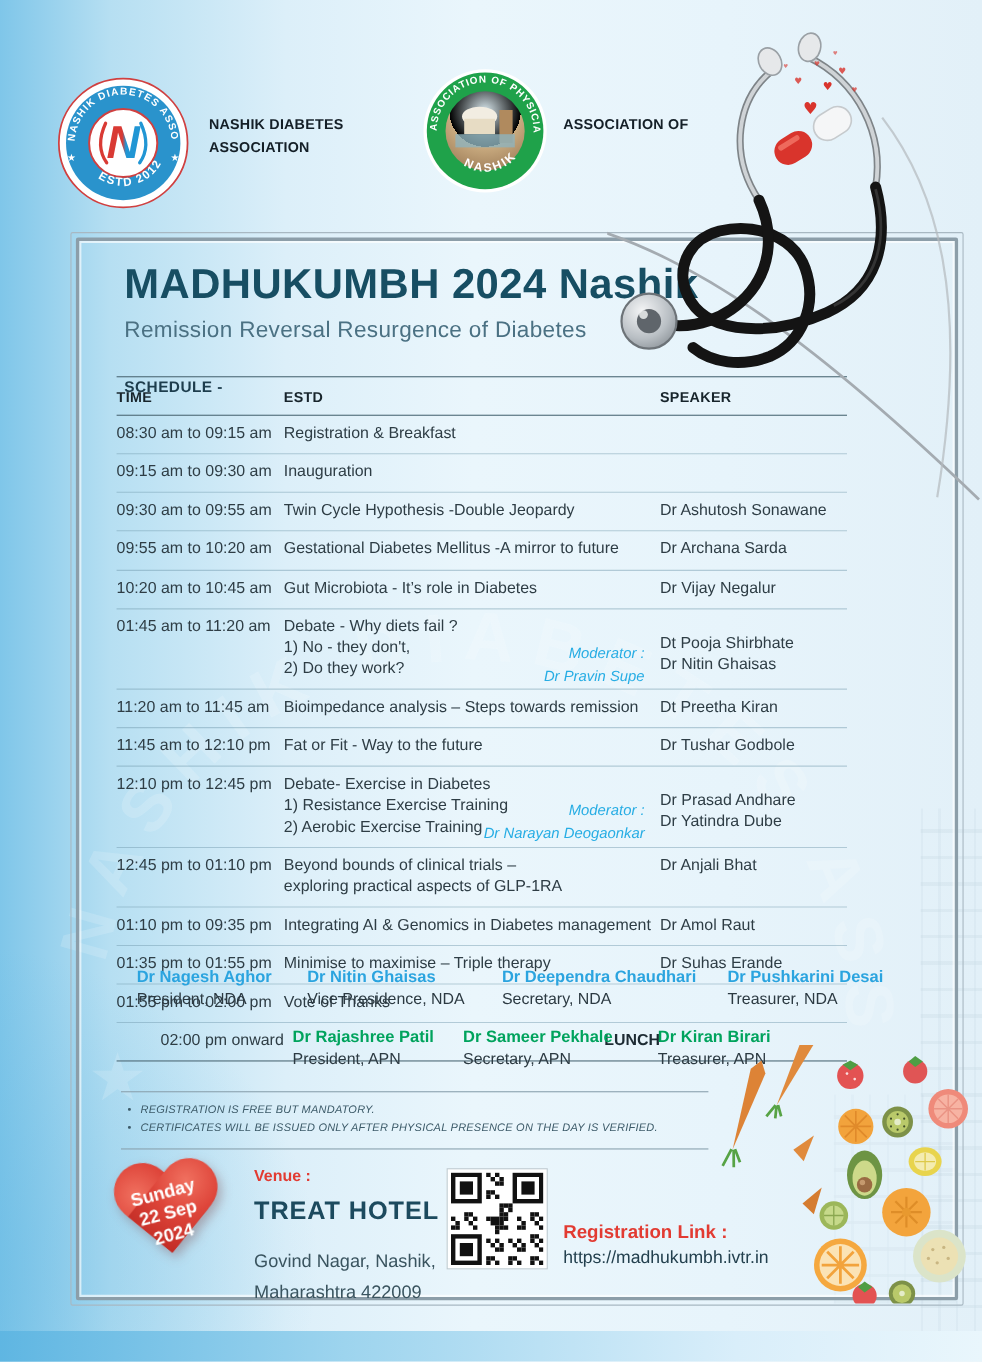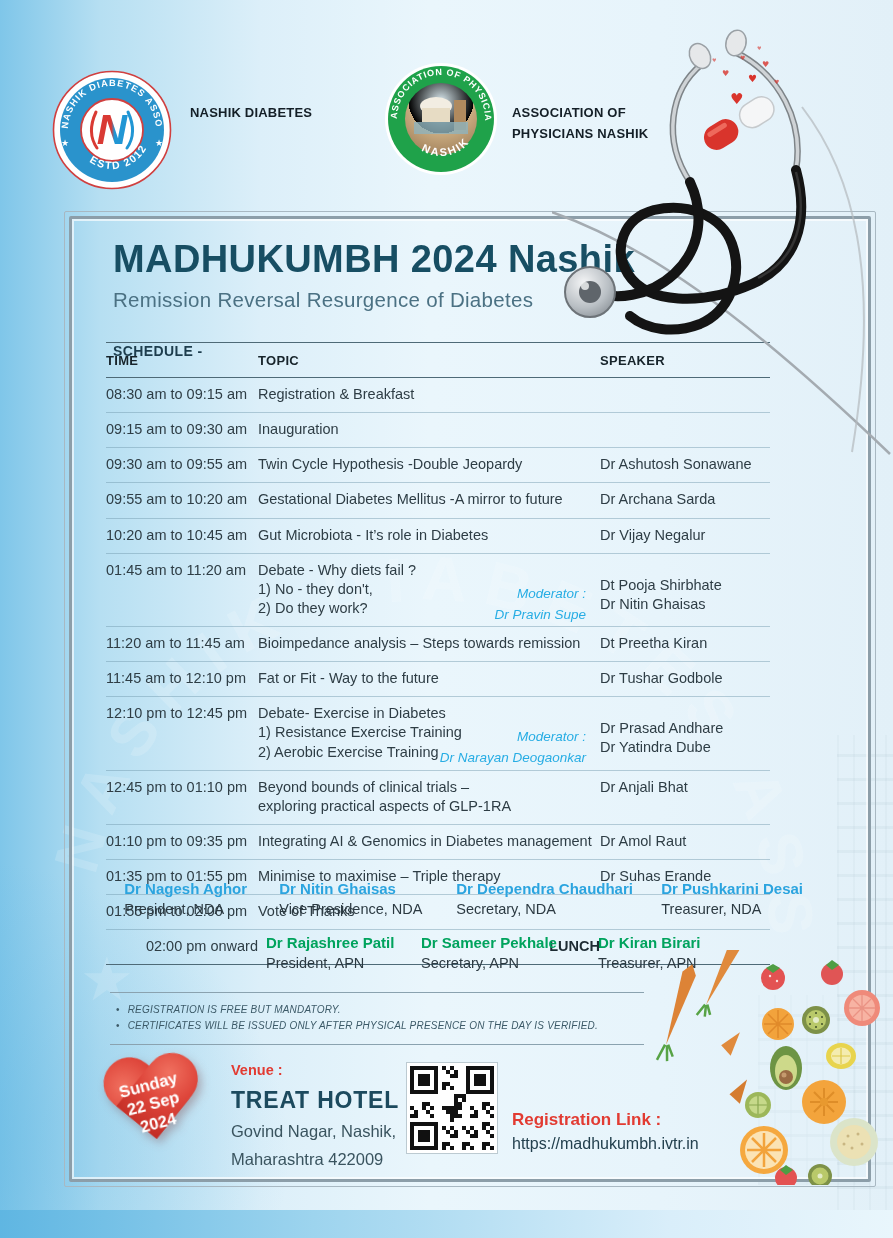--- a/index.html
+++ b/index.html
@@ -67,21 +67,21 @@
   .heart-shape{position:absolute;inset:0;}
   .heart-shape::before,.heart-shape::after{content:"";position:absolute;top:0;width:52px;height:82px;border-radius:27px 27px 0 0;
     background:radial-gradient(circle at 38% 28%, #f0705f 0%, #de453a 45%, #c12b24 100%);}
   .heart-shape::before{left:50px;transform:rotate(-45deg);transform-origin:0 100%;}
   .heart-shape::after{left:-2px;transform:rotate(45deg);transform-origin:100% 100%;}
   .heart-text{position:absolute;inset:0;z-index:2;display:flex;flex-direction:column;align-items:center;justify-content:center;
     transform:rotate(-9deg);color:#fff;font-weight:700;font-size:16.5px;line-height:1.18;text-align:center;padding-top:2px;}
   .venue{position:absolute;left:231px;top:1062px;z-index:2;}
   .venue-label{font-size:14.5px;font-weight:700;color:#e23b32;}
   .venue-name{font-size:23px;font-weight:700;color:#1c4a5e;letter-spacing:.8px;margin-top:9px;}
-  .venue-addr{font-size:16.5px;color:#3a545f;margin-top:3px;line-height:1.7;}
+  .venue-addr{font-size:16.5px;color:#3a545f;margin-top:19px;line-height:1.7;}
   .qr-card{position:absolute;left:406px;top:1062px;width:92px;height:92px;z-index:2;background:#fff;border:1px solid #bccad1;
     display:flex;align-items:center;justify-content:center;}
   .reg{position:absolute;left:512px;top:1110px;z-index:2;}
   .reg-label{font-size:17px;font-weight:700;color:#e23b32;}
   .reg-url{font-size:16px;color:#23404e;margin-top:5px;cursor:pointer;}
   
   .steth{position:absolute;left:552px;top:12px;z-index:5;pointer-events:none;}
   .fruits{position:absolute;left:636px;top:950px;z-index:5;pointer-events:none;}
 </style>
 </head>
@@ -124,20 +124,21 @@
       <textPath href="#ndaBot" startOffset="30%">ESTD 2012</textPath>
     </text>
     <text x="9" y="76" fill="#ffffff" font-size="9">★</text>
     <text x="103" y="76" fill="#ffffff" font-size="9">★</text>
     <text x="60" y="74" text-anchor="middle" font-size="42" font-weight="bold" font-style="italic" fill="url(#ndaGrad)">N</text>
     <path d="M 44,42 C 38,55 38,68 45,78" stroke="#d93a34" stroke-width="3" fill="none" stroke-linecap="round"></path>
     <path d="M 76,42 C 82,55 82,68 75,78" stroke="#2196d4" stroke-width="3" fill="none" stroke-linecap="round"></path>
   </svg>
   <div class="org-name" style="left:190px;top:103px">
     <div>NASHIK DIABETES</div>
+    <div>ASSOCIATION</div>
   </div>
 
   <svg class="logo" style="left:384px;top:62px" width="114" height="114" viewBox="0 0 114 114">
     <defs>
       <path id="apnTop" d="M 13,57 A 44,44 0 0 1 101,57"></path>
       <path id="apnBot" d="M 20,57 A 37,37 0 0 0 94,57"></path>
       <radialGradient id="apnPhoto" cx="0.5" cy="0.25" r="1">
         <stop offset="0" stop-color="#d9e8ee"></stop>
           <stop offset="0.45" stop-color="#cdb globe"></stop>
         <stop offset="0.45" stop-color="#c9ab80"></stop>
@@ -154,21 +155,20 @@
     <rect x="30" y="60" width="54" height="12" fill="#8fb3bd" opacity="0.8"></rect>
     <text fill="#ffffff" font-size="9" font-weight="bold" letter-spacing="0.8">
       <textPath href="#apnTop" startOffset="0%">ASSOCIATION OF PHYSICIANS</textPath>
     </text>
     <text fill="#ffffff" font-size="11" font-weight="bold" letter-spacing="2">
       <textPath href="#apnBot" startOffset="32%">NASHIK</textPath>
     </text>
   </svg>
   <div class="org-name" style="left:512px;top:103px">
     <div>ASSOCIATION OF</div>
-    <div>PHYSICIANS NASHIK</div>
   </div>
 
   <svg class="steth" width="341" height="460" viewBox="0 0 341 460">
     <defs>
       <radialGradient id="chest" cx="0.38" cy="0.32" r="0.9">
         <stop offset="0" stop-color="#f4f5f6"></stop>
           <stop offset="0.55" stop-color="#b9bfc4"></stop>
           <stop offset="1" stop-color="#787f85"></stop>
       </radialGradient>
     </defs>
@@ -214,21 +214,21 @@
       <div class="frame-inner"></div>
     </div>
 
   <div class="title">MADHUKUMBH 2024 Nashik</div>
   <div class="subtitle">Remission Reversal Resurgence of Diabetes</div>
   <div class="schedule-label">SCHEDULE -</div>
 
   <div class="sched">
     <div class="sched-header">
       <div class="col-time">TIME</div>
-      <div class="col-topic">TOPIC</div>
+      <div class="col-topic">ESTD</div>
       <div class="col-speaker"><span>SPEAKER</span></div>
     </div>
     <div id="sched-rows">
         <div class="sched-row">
           <div class="col-time">08:30 am to 09:15 am</div>
           <div class="col-topic">
             <div class="tline">Registration &amp; Breakfast</div>
           </div>
           <div class="col-speaker"></div>
         </div>

